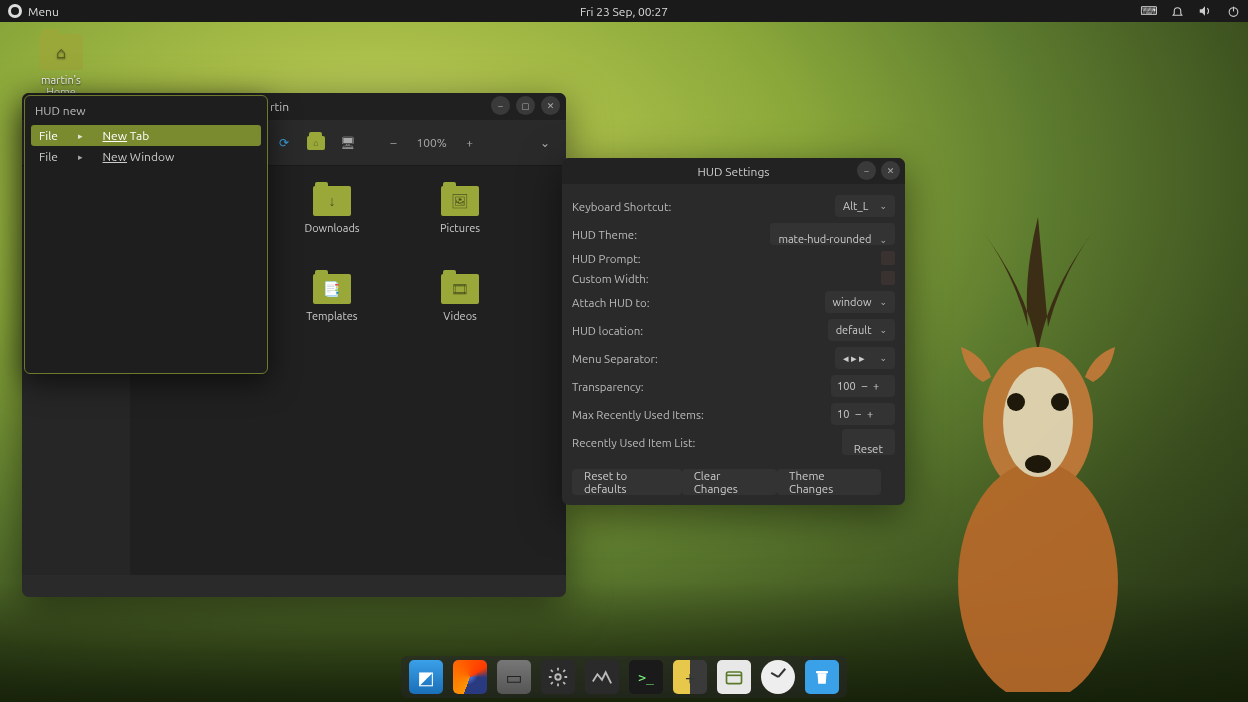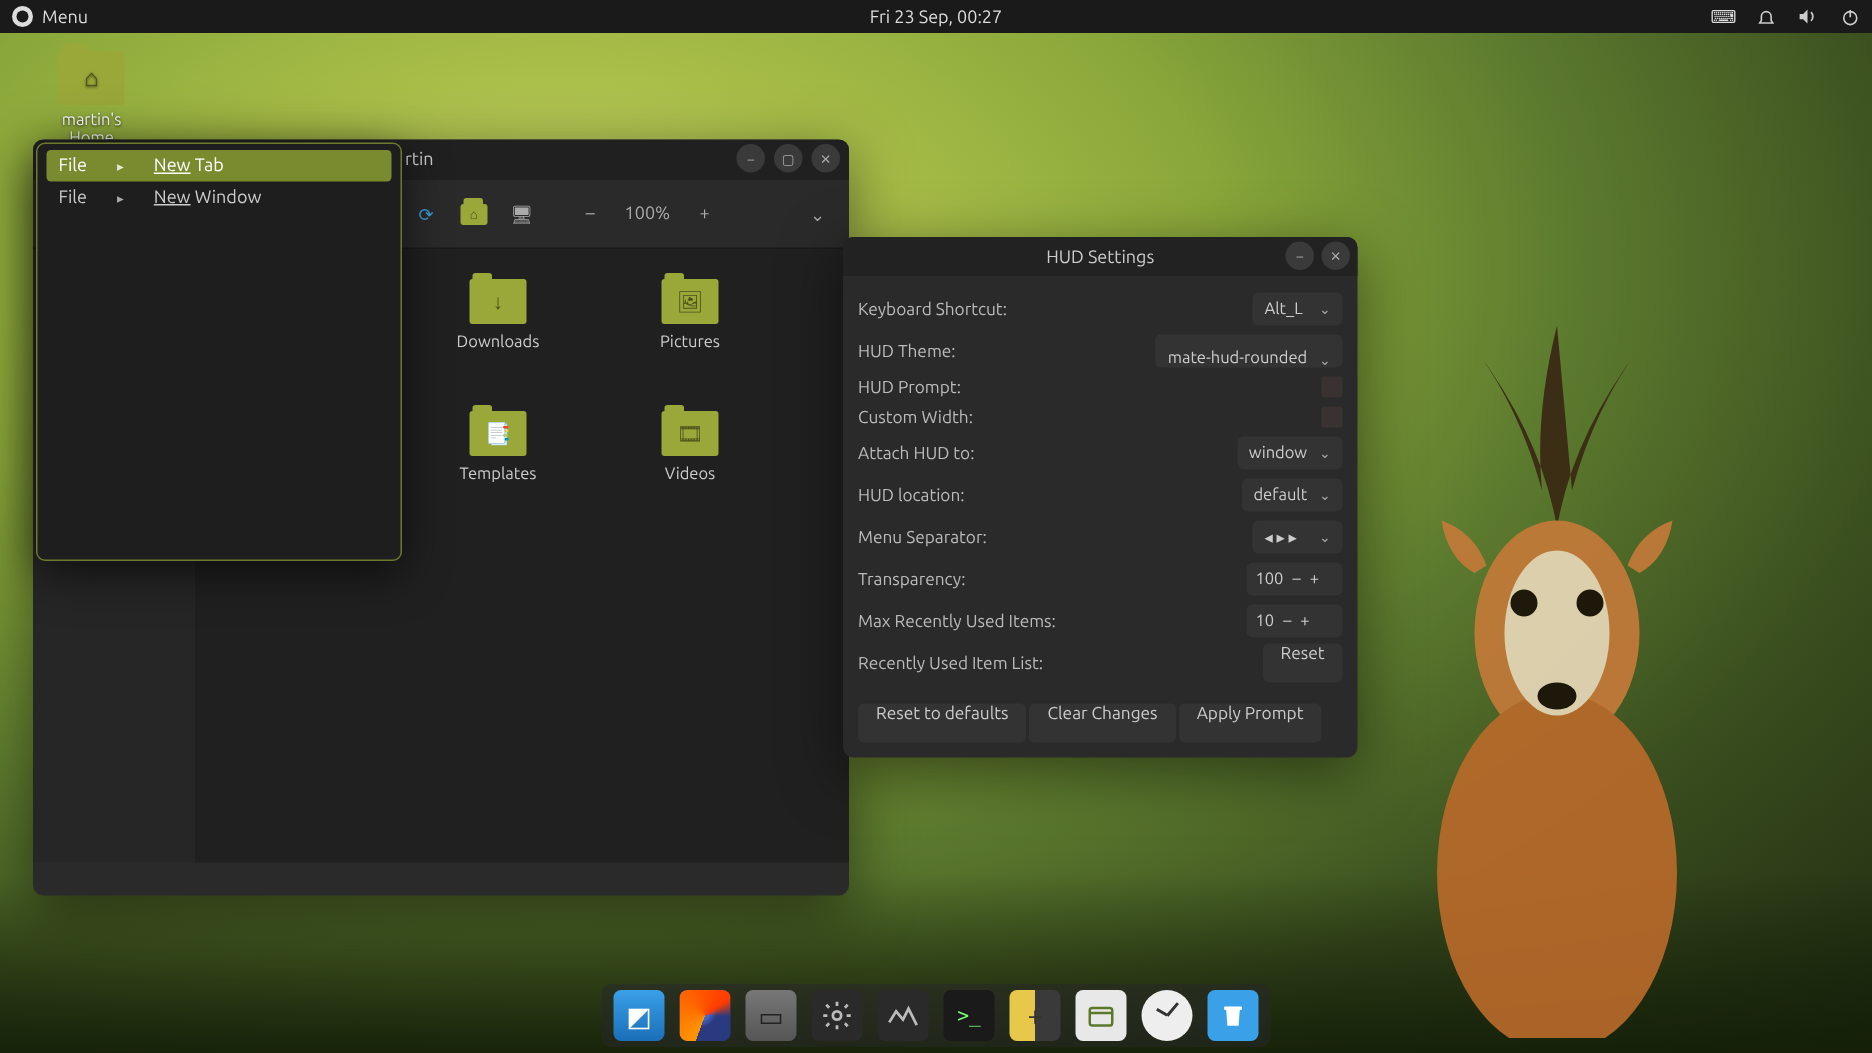--- a/index.html
+++ b/index.html
@@ -52,21 +52,21 @@
 
 .hud-window { position:absolute; left:539px; top:158px; width:343px; height:347px; background:#2a2a2a; border-radius:7px; box-shadow:0 10px 40px rgba(0,0,0,.5); color:#bbb;margin-left:23px; }
 .hud-titlebar { height:26px; background:#222; border-radius:7px 7px 0 0; display:flex; align-items:center; justify-content:center; position:relative; font-size:12px; color:#ccc; }
 .hud-win-controls { position:absolute; right:5px; top:3px; display:flex; gap:5px; }
 .hud-body { padding:8px 10px 0; }
 .hud-row { display:flex; align-items:center; justify-content:space-between; min-height:28px; font-size:11.5px; }
 .hud-row.tight { min-height:20px; }
 .hud-select { min-width:60px; height:22px; background:#333; border-radius:4px; display:flex; align-items:center; justify-content:space-between; padding:0 8px; gap:8px; color:#ccc; font-size:11px; }
 .hud-spin { width:64px; height:22px; background:#333; border-radius:4px; display:flex; align-items:center; padding:0 6px; gap:6px; color:#ccc; font-size:11px; justify-content:flex-start;}
 .hud-check { width:14px; height:14px; background:#3a3231; border-radius:2px; }
-.hud-btn { height:26px; padding:0 12px; background:#333; border-radius:4px; display:flex; align-items:flex-start; color:#ccc; font-size:11.5px; }
+.hud-btn { height:26px; padding:0 12px; background:#333; border-radius:4px; display:flex; align-items:flex-end; color:#ccc; font-size:11.5px; }
 .hud-footer { position:absolute; bottom:10px; left:10px; right:24px; display:flex; justify-content:space-between; }
 .chev { font-size:9px; opacity:.8; }
 
 
 .dock { position:absolute; left:50%; bottom:4px; transform:translateX(-50%); height:42px; background:rgba(40,40,40,.55); border-radius:6px; padding:4px 8px; display:flex; gap:10px; align-items:center; backdrop-filter: blur(2px);}
 .dock-item { width:34px; height:34px; border-radius:5px; display:flex; align-items:center; justify-content:center; font-size:18px; position:relative; }
 .di-blue { background:linear-gradient(#3aa0e8,#1a6fb8); color:#fff;}
 .di-firefox { background:radial-gradient(circle at 40% 40%, #4a6ed0 20%, #2a3a80 40%); position:relative; overflow:hidden;}
 .di-firefox::after{content:"";position:absolute;inset:0;background:conic-gradient(from 200deg,#ff9500,#ff3b00 60%,transparent 70%);border-radius:5px;}
 .di-grey { background:linear-gradient(#777,#555); color:#222;}
@@ -201,20 +201,21 @@
           <div class="folder">
             <span class="glyph">🎞</span>
           </div>
           <span>Videos</span>
         </div>
       </div>
   </div>
 </div>
 
 <div class="hud-popup">
+  <div class="hud-search">HUD  new</div>
   <div class="hud-list" id="hud-list">
       <div class="hud-item selected">
         <span>File</span>
         <span class="arrow">▸</span>
         <span><u>New</u> Tab</span>
       </div>
       <div class="hud-item">
         <span>File</span>
         <span class="arrow">▸</span>
         <span><u>New</u> Window</span>
@@ -298,21 +299,21 @@
     </div>
   </div>
   <div class="hud-footer">
     <div class="hud-btn">
         <span>Reset to defaults</span>
       </div>
     <div class="hud-btn">
         <span>Clear Changes</span>
       </div>
     <div class="hud-btn">
-        <span>Apply Prompt</span>
+        <span>Theme Changes</span>
       </div>
   </div>
 </div>
 
 <div class="dock">
   <div class="dock-item di-blue">◩</div>
   <div class="dock-item di-firefox"></div>
   <div class="dock-item di-grey">▭</div>
   <div class="dock-item di-dark">
     <svg width="22" height="22" viewBox="0 0 24 24" fill="none" stroke="#bbb" stroke-width="2">

